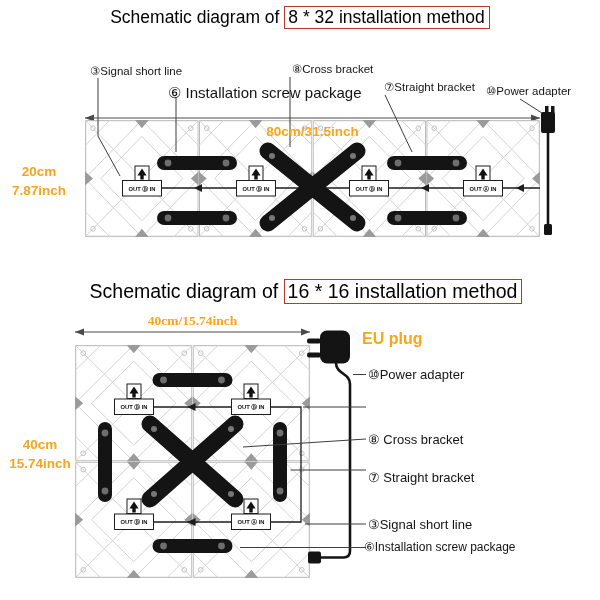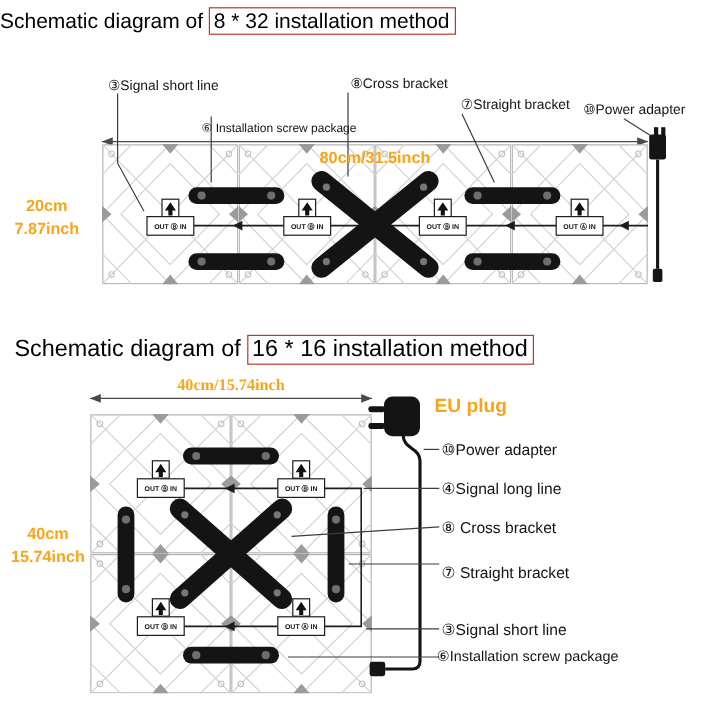--- a/index.html
+++ b/index.html
@@ -1,21 +1,21 @@
 <!DOCTYPE html>
 <html><head>
 <meta charset="utf-8">
 <style>
   * { margin:0; padding:0; box-sizing:border-box; }
   html,body { width:600px; height:600px; background:#fff;
     font-family:"Liberation Sans", sans-serif; }
   .stage { position:relative; width:600px; height:600px; overflow:hidden; background:#fff; }
   svg.scene { position:absolute; left:0; top:0; }
 
-  .title { position:absolute; left:0; width:600px; text-align:left; color:#000; }
+  .title { position:absolute; left:0; width:600px; text-align:center; color:#000; }
   .title span { white-space:pre; }
   .title .boxed { border:1.5px solid #b8392c; padding:0 4px 1px 3px; }
 
   .label { position:absolute; color:#141414; white-space:nowrap; }
   .orange { color:#f7a51b; font-weight:bold; }
   .dimside { text-align:center; line-height:1.4; font-size:13.5px; }
 
   
   .pframe { fill:#ffffff; stroke:#b5b5b5; stroke-width:1; vector-effect:non-scaling-stroke; }
   .pline  { fill:none; stroke:#d3d3d3; stroke-width:1; vector-effect:non-scaling-stroke; }
@@ -224,21 +224,21 @@
         <path class="leader" d="M366,547.5 H240"></path>
       </g>
     </g>
   </svg>
 
   <div class="title" style="top:7px; font-size:17.5px;">
     <span>Schematic diagram of </span><span class="boxed">8 * 32 installation method</span>
   </div>
 
   <div class="label" style="left:90px; top:64px; font-size:11.5px;">③Signal short line</div>
-  <div class="label" style="left:168px; top:101px; font-size:10px;">⑥ Installation screw package</div>
+  <div class="label" style="left:168px; top:84px; font-size:15px;">⑥ Installation screw package</div>
   <div class="label" style="left:280px; top:62px; font-size:11.5px;margin-left:12px;">⑧Cross bracket</div>
   <div class="label" style="left:363px; top:80px; font-size:11.5px;margin-left:21px;">⑦Straight bracket</div>
   <div class="label" style="left:486px; top:84px; font-size:11.5px;">⑩Power adapter</div>
 
   <div class="label orange" style="left:85px; top:100px; width:455px; text-align:center; font-size:13.5px;margin-top:24px;">80cm/31.5inch</div>
 
   <div class="label orange dimside" style="left:0; top:163px; width:78px;">
     <div>20cm</div>
     <div>7.87inch</div>
   </div>
@@ -250,19 +250,18 @@
   <div class="label orange" style="left:75px; top:313px; width:235px; text-align:center; font-size:13.5px;font-family:Liberation Serif, serif;">40cm/15.74inch</div>
 
   <div class="label orange dimside" style="left:0; top:436px; width:80px;">
     <div>40cm</div>
     <div>15.74inch</div>
   </div>
 
   <div class="label orange" style="left:362px; top:330px; font-size:16px;">EU plug</div>
 
   <div class="label" style="left:368px; top:367px; font-size:13px;">⑩Power adapter</div>
-  <div class="label" style="left:368px; top:400px; font-size:13px;">④Signal long line</div>
   <div class="label" style="left:368px; top:432px; font-size:13px;">⑧ Cross bracket</div>
   <div class="label" style="left:368px; top:470px; font-size:13px;">⑦ Straight bracket</div>
   <div class="label" style="left:368px; top:517px; font-size:13px;">③Signal short line</div>
   <div class="label" style="left:364px; top:540px; font-size:12px;">⑥Installation screw package</div>
 
 </div>
 
 </body></html>

